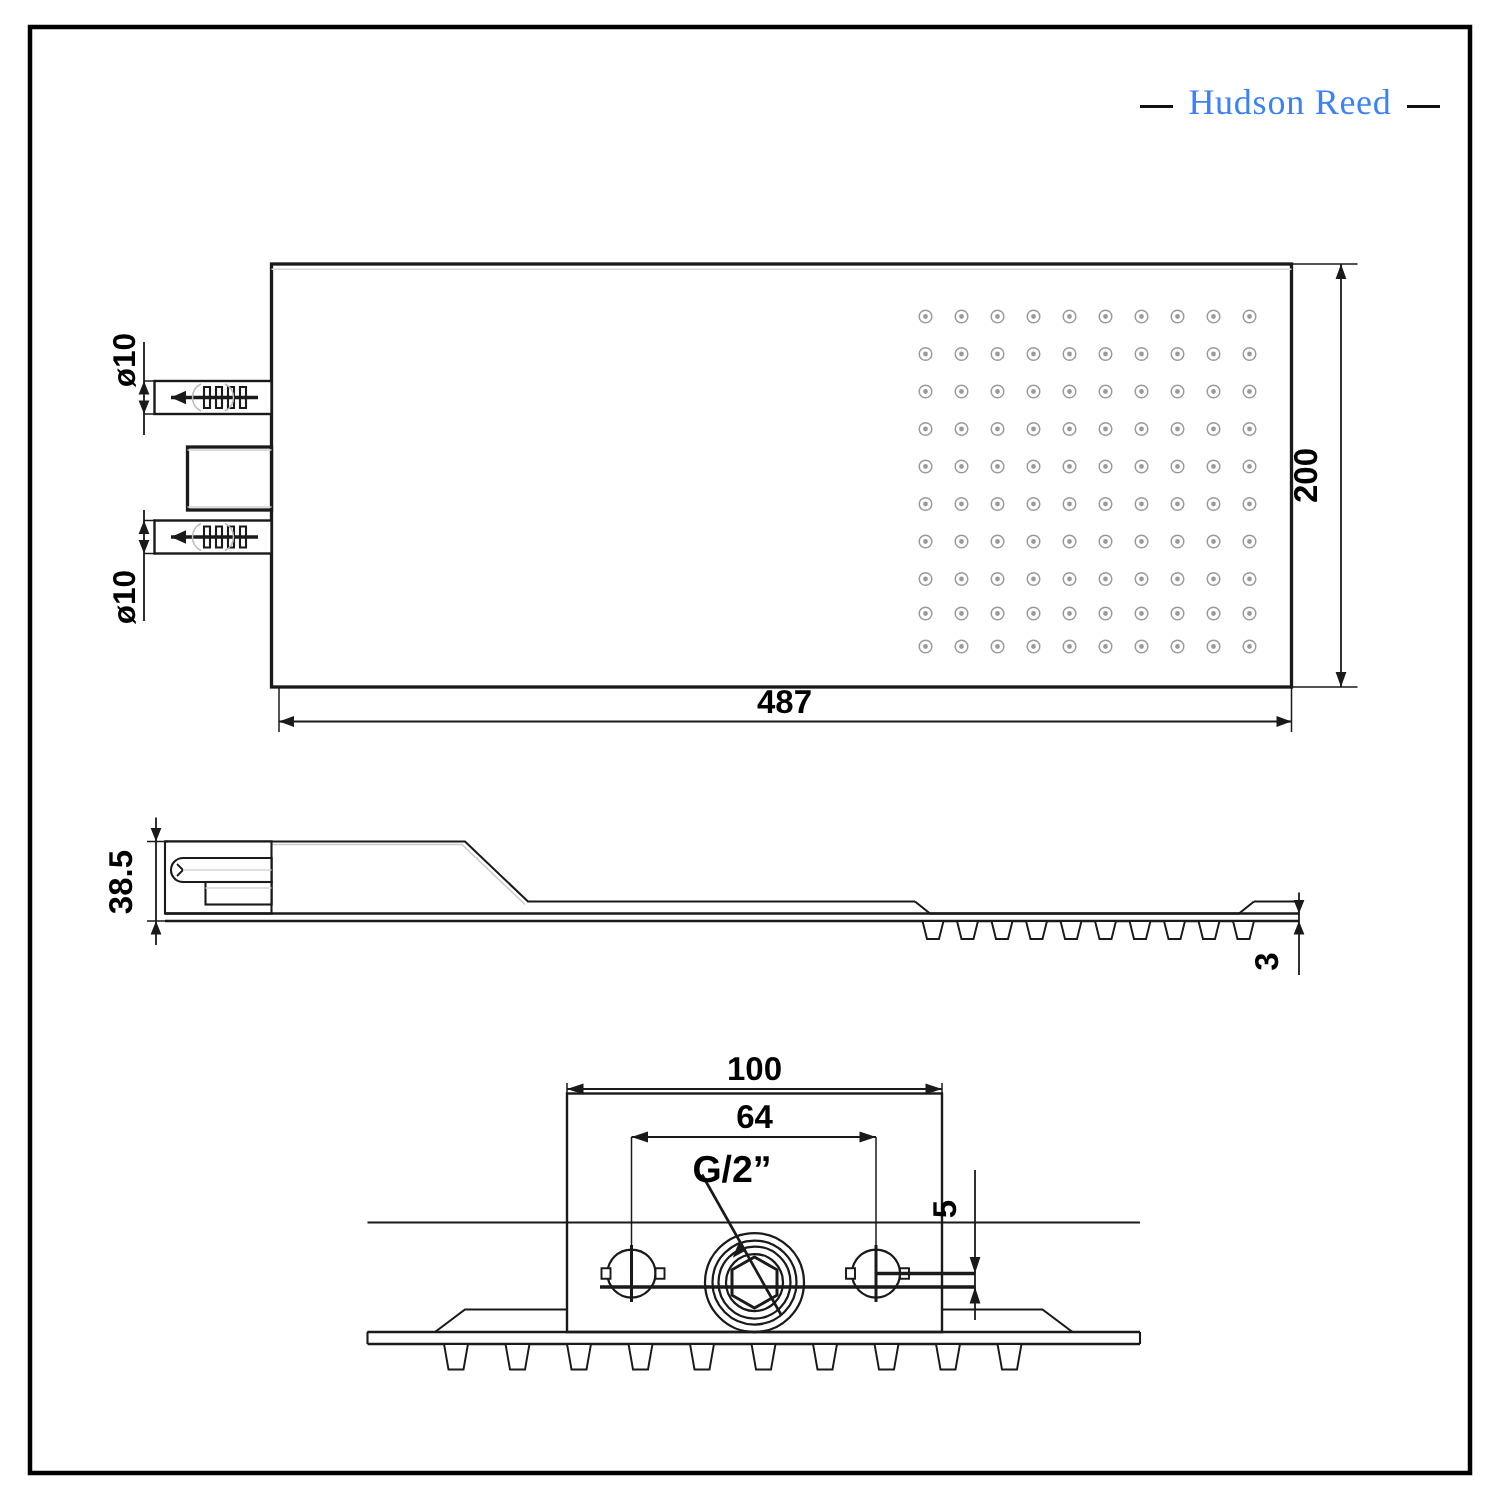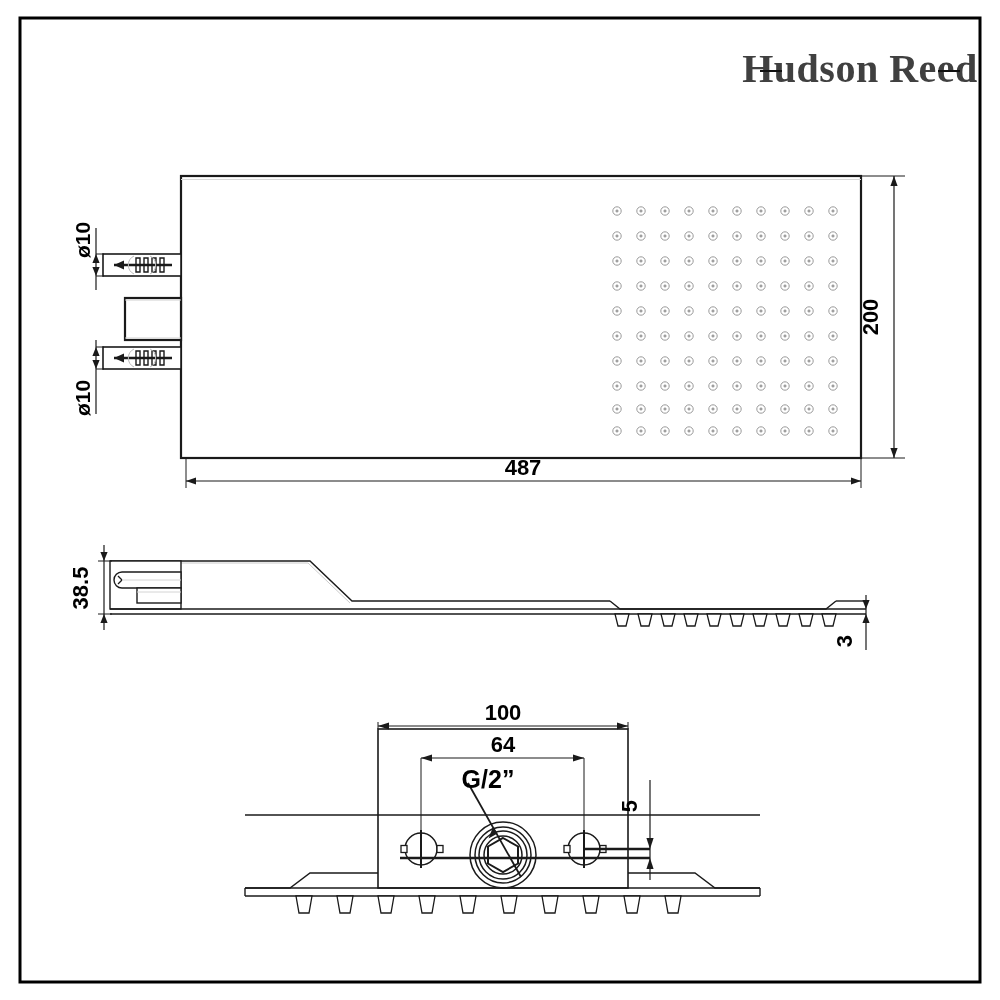--- a/index.html
+++ b/index.html
@@ -33,26 +33,25 @@
     left: 760px;
     top: 46px;
     width: 200px;
     height: 46px;
     display: flex;
     align-items: center;
     justify-content: center;
   }
   .logo-text {
     font-family: "Liberation Serif", serif;
-    font-size: 40px;
+    font-size: 24px;
     letter-spacing: 0.5px;
-    color: #404040;
+    color: #3b82f6;
     white-space: nowrap;
     line-height: 1;
-    font-weight: bold;
   }
   .logo-rule-l, .logo-rule-r {
     position: absolute;
     height: 2px;
     background: #111111;
     top: 24px;
   }
   .logo-rule-l { left: 0px;  width: 22px; }
   .logo-rule-r { right: 0px; width: 22px; }
   text { font-family: "Liberation Sans", sans-serif; }

